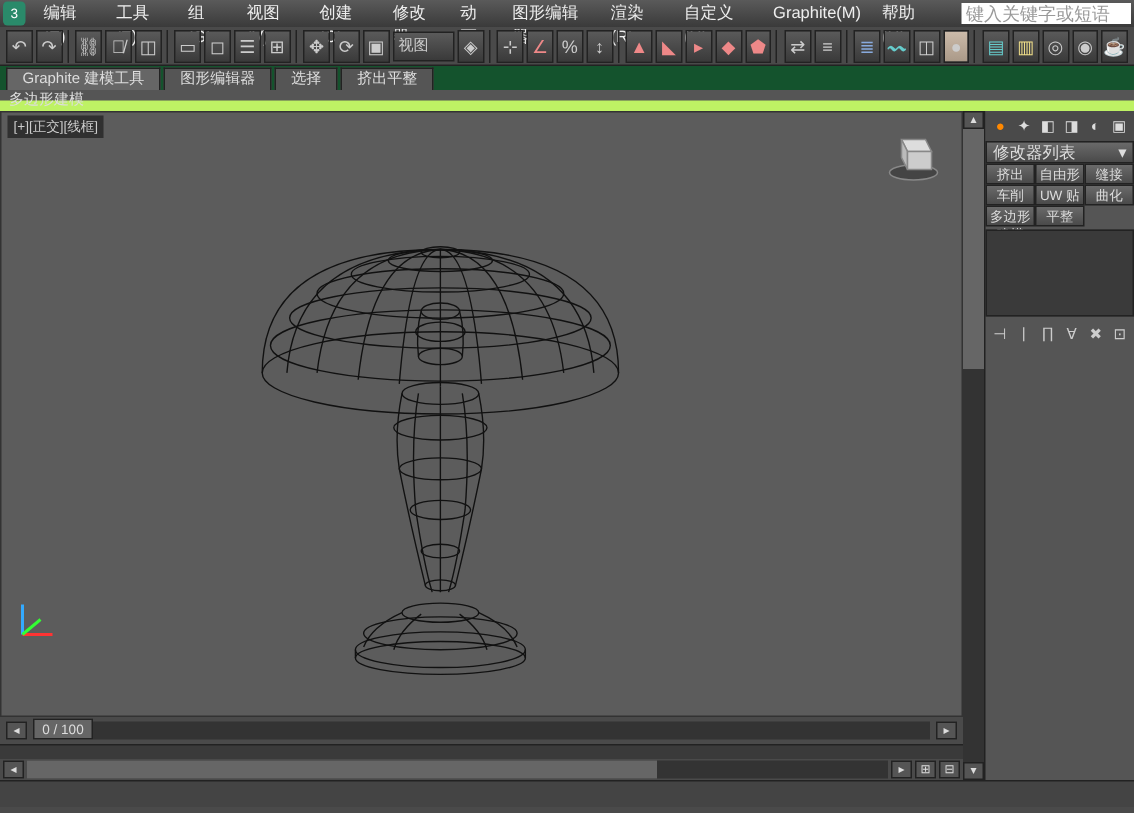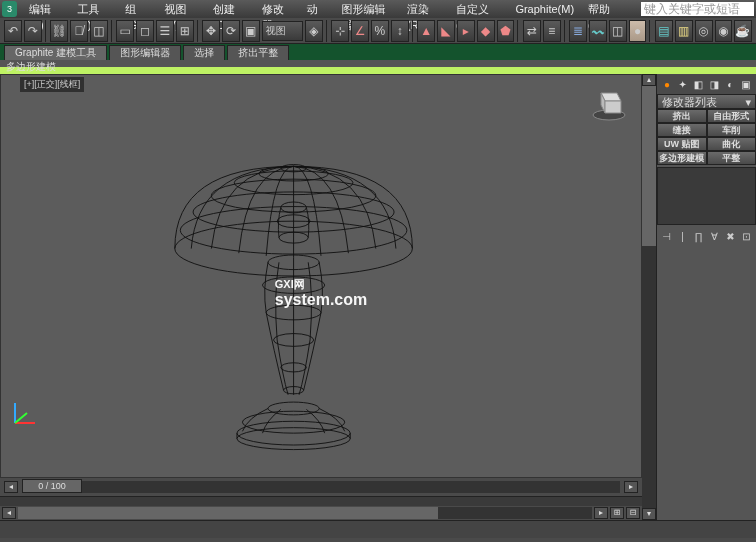--- a/index.html
+++ b/index.html
@@ -21,45 +21,45 @@
 .tool-btn.beige { background: linear-gradient(#cba,#a98); }
 
 .ribbon-tabs { background: #14532d; height: 16px; display: flex; align-items: flex-end; padding: 0 4px; }
 .ribbon-tab { height: 15px; padding: 0 10px; background: #555; border: 1px solid #222; border-bottom: none; margin-right: 2px; font-size: 10px; line-height: 14px; color: #ddd; }
 .ribbon-tab.active { background: #666; }
 .ribbon-panel { background: #555; height: 14px; border-bottom: 7px solid #bef264; padding: 0 6px; font-size: 10px; line-height: 13px; color: #ddd; }
 
 .workspace { display: flex; height: 446px; }
 .viewport-wrap { flex: 1; display: flex; flex-direction: column; }
 .viewport { flex: 1; background: #5c5c5c; position: relative; border: 1px solid #333; overflow: hidden; }
-.viewport-label { position: absolute; top: 2px; left: 19px; background: rgba(30,30,30,0.7); padding: 1px 4px; font-size: 9px; color: #ccc; }
+.viewport-label { position: absolute; top: 2px; left: 4px; background: rgba(30,30,30,0.7); padding: 1px 4px; font-size: 9px; color: #ccc; }
 .viewcube { position: absolute; top: 8px; right: 12px; width: 40px; height: 40px; }
 .axis-gizmo { position: absolute; bottom: 48px; left: 8px; width: 30px; height: 30px; }
 .watermark { position: absolute; top: 50%; left: 50%; transform: translate(-50%,-50%); font-size: 48px; font-weight: bold; color: #fff; pointer-events: none; opacity: 0.95; }
 .watermark small { display: block; font-size: 16px; text-align: right; margin-top: -8px; }
 
 .timeline { height: 18px; background: #4a4a4a; display: flex; align-items: center; padding: 0 4px; gap: 4px; }
 .time-slider { flex: 1; height: 12px; background: #333; position: relative; }
-.time-handle { position: absolute; left: 0; top: -2px; width: 60px; height: 14px; background: #666; border: 1px solid #222; font-size: 9px; text-align: center; line-height: 12px; }
+.time-handle { position: absolute; left: 0; top: -2px; width: 40px; height: 14px; background: #666; border: 1px solid #222; font-size: 9px; text-align: center; line-height: 12px; }
 .ruler { height: 10px; background: #3a3a3a; border-top: 1px solid #222; }
 .bottom-scroll { height: 14px; background: #4a4a4a; display: flex; align-items: center; gap: 2px; padding: 0 2px; }
 .scroll-btn { width: 14px; height: 12px; background: #555; border: 1px solid #222; font-size: 8px; text-align: center; line-height: 10px; }
 .scroll-track { flex: 1; height: 12px; background: #333; position: relative; }
 .scroll-thumb { position: absolute; left: 0; width: 420px; height: 100%; background: #666; }
 
 .vscroll { width: 14px; background: #444; display: flex; flex-direction: column; }
 .vscroll-track { flex: 1; background: #333; position: relative; }
 .vscroll-thumb { position: absolute; top: 0; left: 0; right: 0; height: 160px; background: #666; }
 
 .sidepanel { width: 100px; background: #555; border-left: 1px solid #222; display: flex; flex-direction: column; }
 .sp-tabs { height: 20px; display: flex; align-items: center; justify-content: space-around; background: #4a4a4a; padding: 0 2px; }
 .sp-tab { width: 14px; height: 14px; display: flex; align-items: center; justify-content: center; font-size: 10px; }
 .sp-tab.pin { color: #f80; }
 .sp-header { background: linear-gradient(#6a6a6a,#4a4a4a); height: 15px; font-size: 10px; padding: 0 4px; line-height: 14px; border: 1px solid #222; display: flex; justify-content: space-between; align-items: center; text-align: right; }
-.sp-grid { display: grid; grid-template-columns: 1fr 1fr; font-weight: bold; }
+.sp-grid { display: grid; grid-template-columns: 1fr 1fr 1fr; }
 .sp-btn { height: 14px; border: 1px solid #222; background: linear-gradient(#6a6a6a,#4a4a4a); font-size: 9px; text-align: center; line-height: 12px; color: #ddd; }
 .sp-preview { height: 58px; background: #3a3a3a; border: 1px solid #222; margin: 2px 0; }
 .sp-icons { display: flex; justify-content: space-around; padding: 3px 2px; gap: 1px; flex-wrap: wrap; }
 .sp-ic { width: 13px; height: 13px; display: flex; align-items: center; justify-content: center; font-size: 10px; color: #ccc; }
 
 .statusbar { height: 18px; background: #444; border-top: 1px solid #222; }
 </style>
 </head>
 <body>
 
@@ -183,24 +183,20 @@
           <ellipse cx="290" cy="398" rx="62" ry="12"></ellipse>
           <path d="M228 392 L228 398"></path>
           <path d="M352 392 L352 398"></path>
           <path d="M262 365 Q240 375 234 390"></path>
           <path d="M318 365 Q340 375 346 390"></path>
           <path d="M276 366 Q260 378 256 392"></path>
           <path d="M304 366 Q320 378 324 392"></path>
         </g>
       </svg>
 
-      <div class="watermark">
-        <span>GXI网</span>
-        <small>system.com</small>
-      </div>
 
       <svg class="viewcube" viewBox="0 0 40 40">
         <ellipse cx="20" cy="32" rx="16" ry="5" fill="#444" stroke="#888"></ellipse>
         <polygon points="12,10 28,10 32,18 16,18" fill="#ddd" stroke="#888"></polygon>
         <polygon points="12,10 16,18 16,30 12,22" fill="#bbb" stroke="#888"></polygon>
         <polygon points="16,18 32,18 32,30 16,30" fill="#ccc" stroke="#888"></polygon>
       </svg>
 
       <svg class="axis-gizmo" viewBox="0 0 30 30">
         <line x1="6" y1="24" x2="6" y2="4" stroke="#3af" stroke-width="2"></line>

